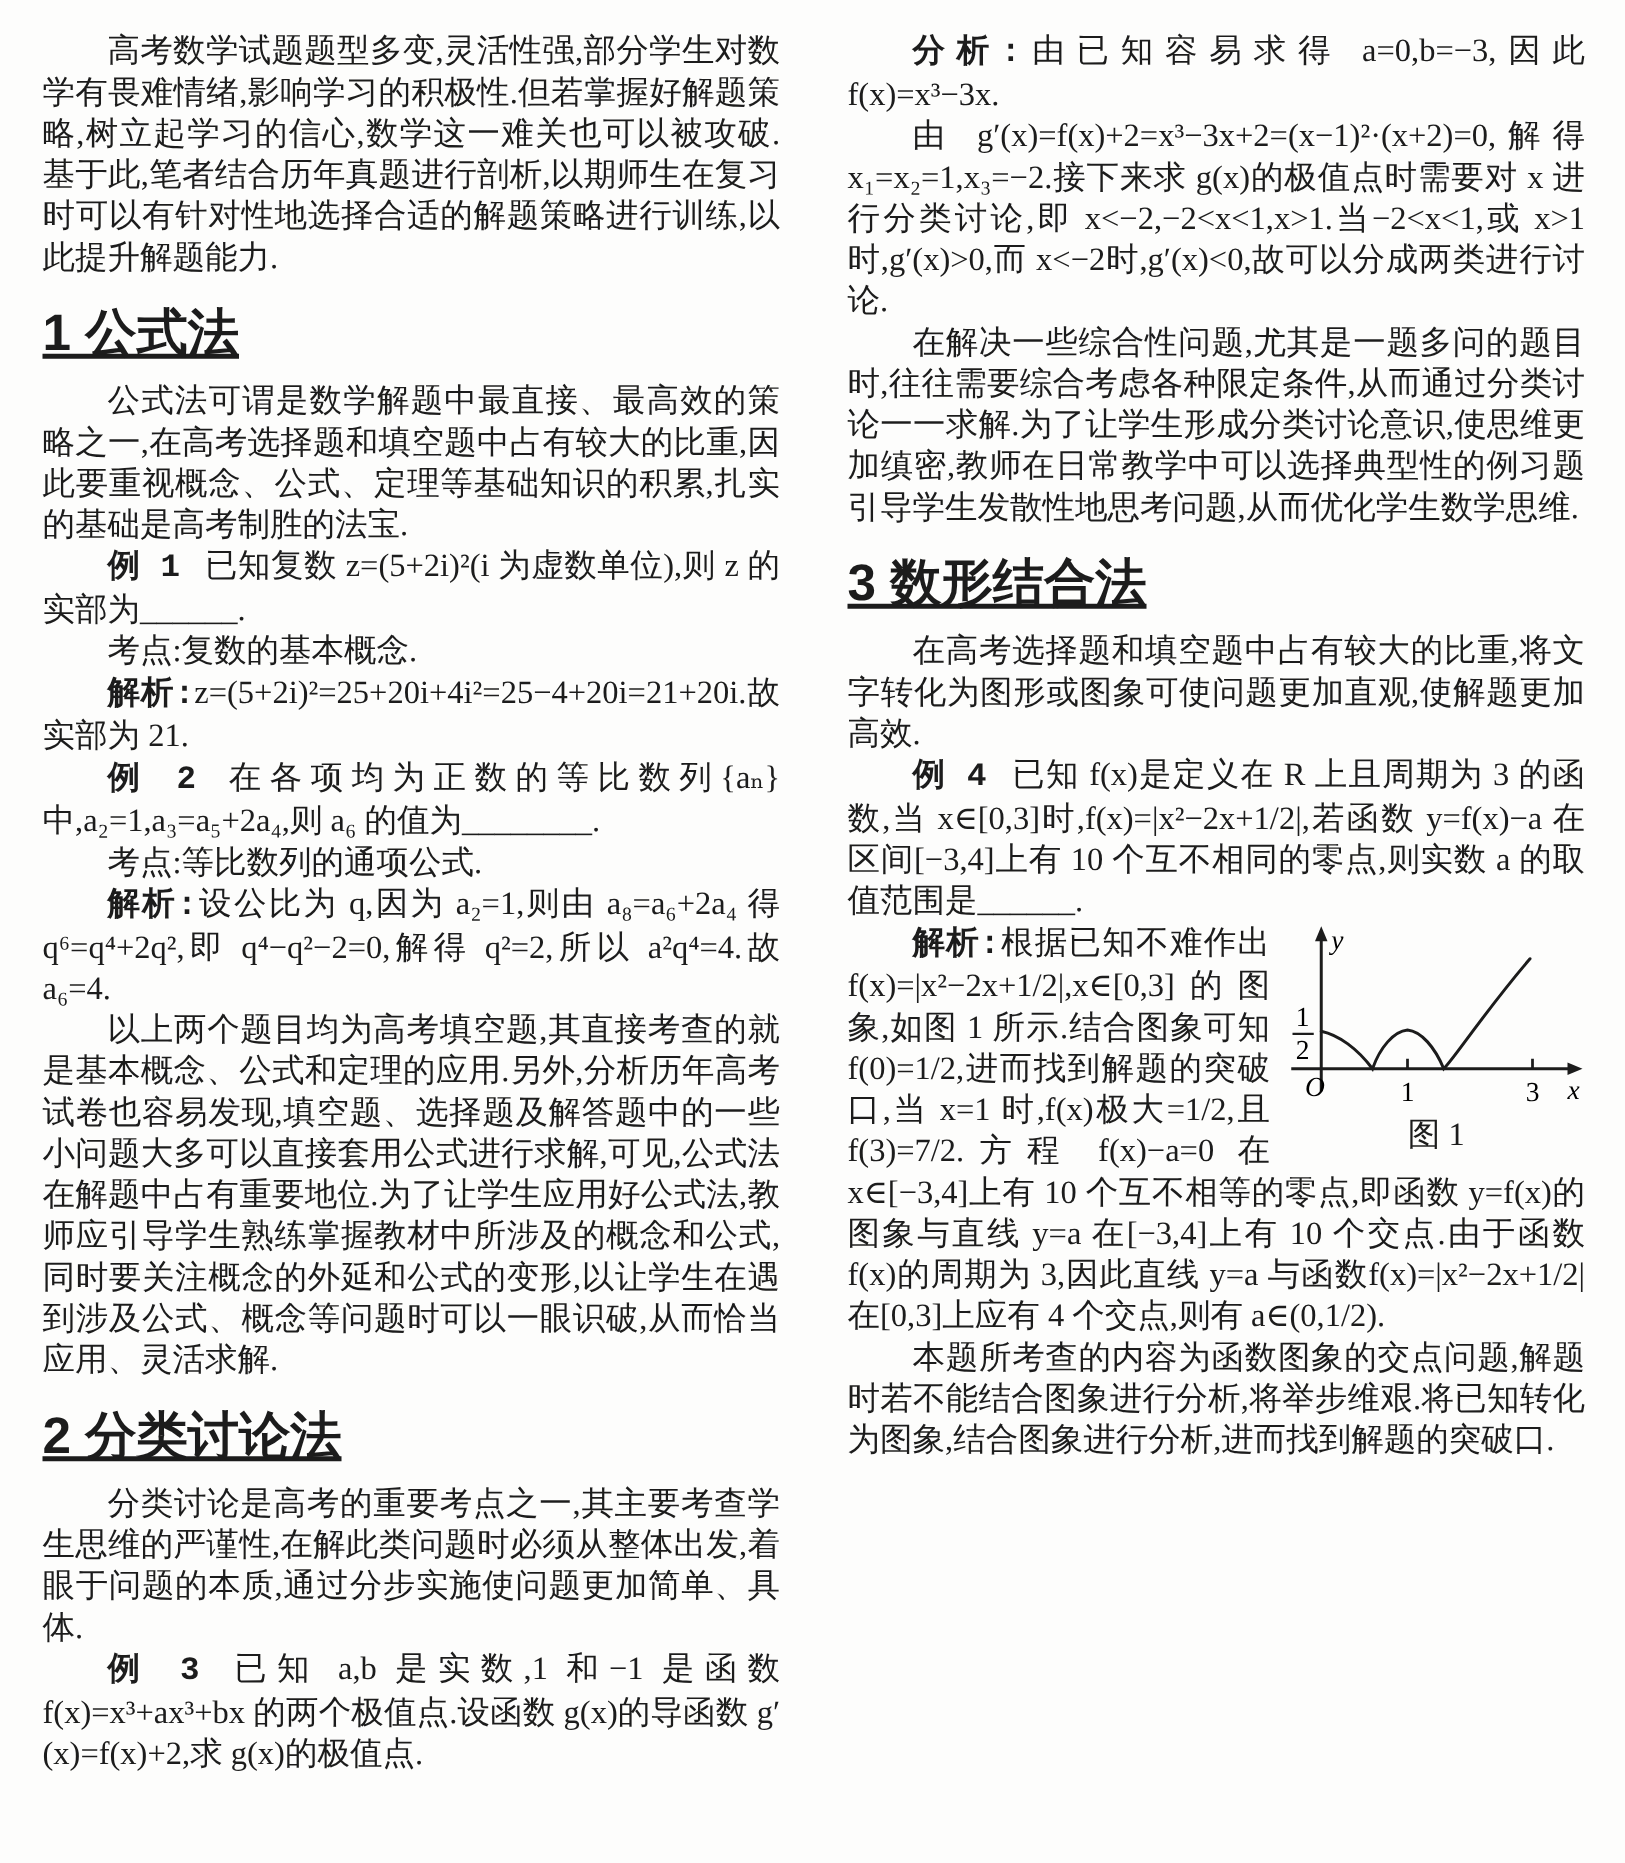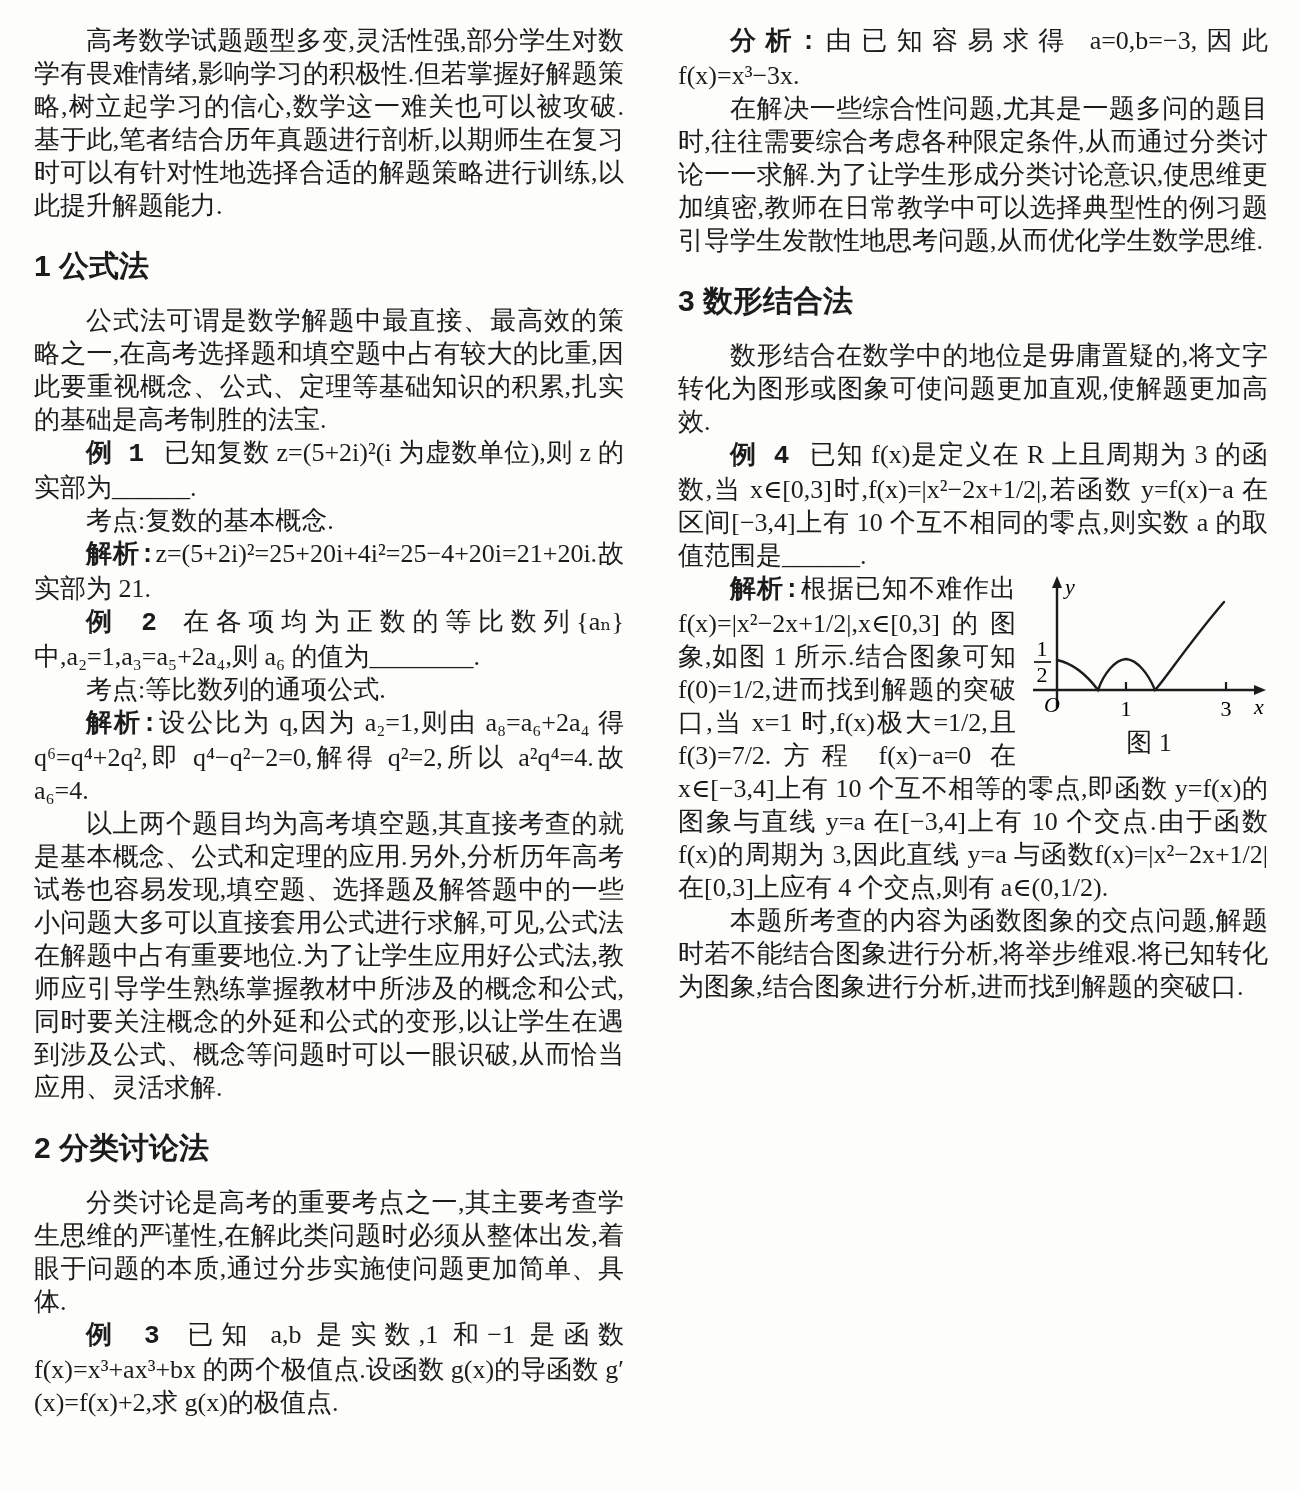--- a/index.html
+++ b/index.html
@@ -21,25 +21,26 @@
   }
   .col { width: 590px; flex: 0 0 590px; }
   p.body {
     margin: 0;
     text-align: justify;
     text-indent: 2em;
     text-justify: inter-ideograph;
   }
   h2.section {
     font-family: "Liberation Sans", "DejaVu Sans", sans-serif;
-    font-size: 30px;
+    font-size: 41px;
     line-height: 36px;
     font-weight: 700;
     margin: 26px 0 20px 0;
     text-indent: 0;
+    text-decoration: underline;
   }
   .lbl-bold {
     font-family: Liberation Mono, monospace;
     font-weight: 700;
   }
   .ex-label { margin-right: 0.75em; }
   .clearfix::after { content: ""; display: block; clear: both; }
   .figure-float {
     float: right;
     width: 238px;
@@ -85,25 +86,26 @@
 
     <h2 class="section">2 分类讨论法</h2>
 
     <p class="body">分类讨论是高考的重要考点之一,其主要考查学生思维的严谨性,在解此类问题时必须从整体出发,着眼于问题的本质,通过分步实施使问题更加简单、具体.</p>
 
     <p class="body"><span class="lbl-bold ex-label">例 3</span><span>已知 a,b 是实数,1 和−1 是函数 f(x)=x³+ax³+bx 的两个极值点.设函数 g(x)的导函数 g′(x)=f(x)+2,求 g(x)的极值点.</span></p>
   </div>
 
   <div class="col">
     <p class="body"><span class="lbl-bold">分析:</span><span>由已知容易求得 a=0,b=−3,因此 f(x)=x³−3x.</span></p>
+    <p class="body">由 g′(x)=f(x)+2=x³−3x+2=(x−1)²·(x+2)=0,解得 x₁=x₂=1,x₃=−2.接下来求 g(x)的极值点时需要对 x 进行分类讨论,即 x&lt;−2,−2&lt;x&lt;1,x&gt;1.当−2&lt;x&lt;1,或 x&gt;1 时,g′(x)&gt;0,而 x&lt;−2时,g′(x)&lt;0,故可以分成两类进行讨论.</p>
     <p class="body">在解决一些综合性问题,尤其是一题多问的题目时,往往需要综合考虑各种限定条件,从而通过分类讨论一一求解.为了让学生形成分类讨论意识,使思维更加缜密,教师在日常教学中可以选择典型性的例习题引导学生发散性地思考问题,从而优化学生数学思维.</p>
 
     <h2 class="section">3 数形结合法</h2>
 
-    <p class="body">数形结合在数学中的地位是毋庸置疑的,将文字转化为图形或图象可使问题更加直观,使解题更加高效.</p>
+    <p class="body">在高考选择题和填空题中占有较大的比重,将文字转化为图形或图象可使问题更加直观,使解题更加高效.</p>
 
     <p class="body"><span class="lbl-bold ex-label">例 4</span><span>已知 f(x)是定义在 R 上且周期为 3 的函数,当 x∈[0,3]时,f(x)=|x²−2x+1/2|,若函数 y=f(x)−a 在区间[−3,4]上有 10 个互不相同的零点,则实数 a 的取值范围是______.</span></p>
 
     <p class="body clearfix"><span class="figure-float">
         <svg width="238" height="152" viewBox="0 0 238 152">
 
           <line x1="27" y1="134" x2="27" y2="10" stroke="#1c1c1c" stroke-width="2.4"></line>
           <polygon points="27,2 22,14 32,14" fill="#1c1c1c"></polygon>
 
           <line x1="3" y1="116" x2="228" y2="116" stroke="#1c1c1c" stroke-width="2.4"></line>

